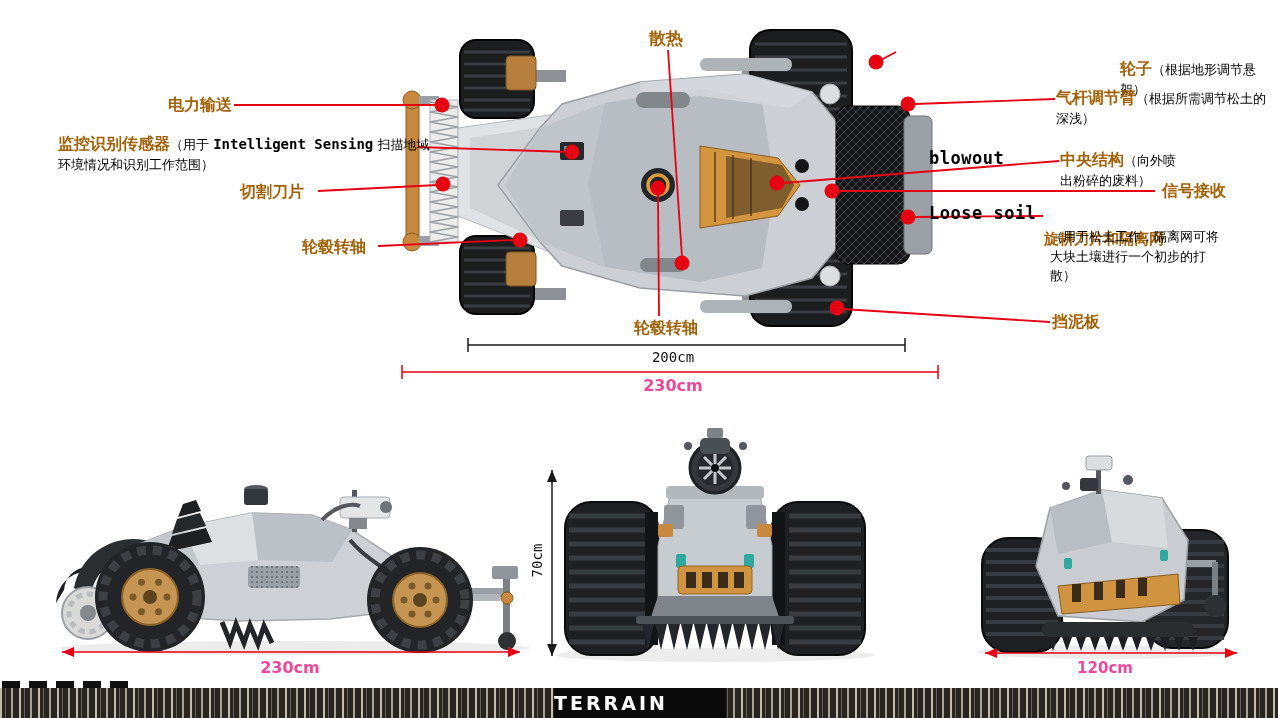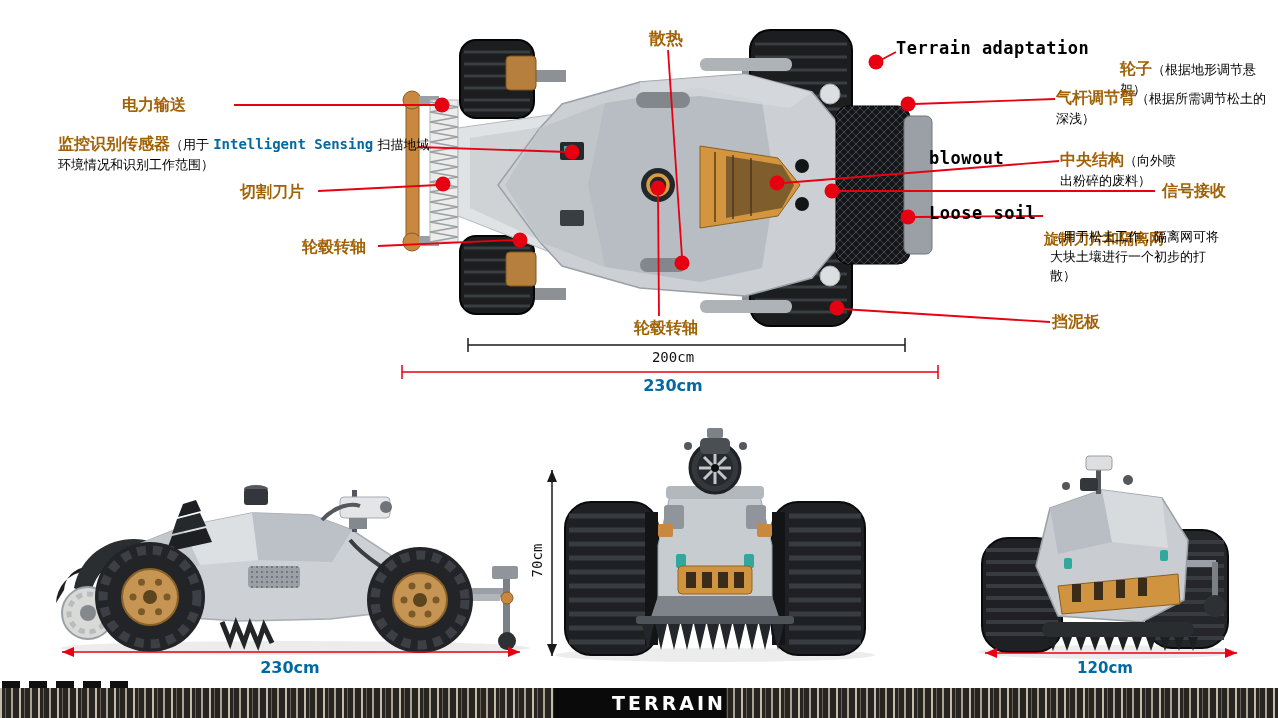--- a/index.html
+++ b/index.html
@@ -4,38 +4,38 @@
 <style>
   html,body{margin:0;padding:0;background:#fff;}
   .page{position:relative;width:1278px;height:718px;background:#fff;overflow:hidden;
         font-family:"DejaVu Sans",sans-serif;}
   svg.art{position:absolute;left:0;top:0;z-index:1;}
   .ann{position:absolute;z-index:3;line-height:1.22;}
   .red{color:#a16207;font-weight:700;font-size:16px;}
   .red.sm{font-size:15px;}
   .note{color:#000;font-weight:400;font-size:13px;}
   .en{font-family:"DejaVu Sans Mono",monospace;font-weight:700;color:#000;font-size:17px;letter-spacing:.5px;}
-  .en-inline{font-family:"DejaVu Sans Mono",monospace;font-weight:700;color:#0369a1;font-size:14px;}
+  .en-inline{font-family:"DejaVu Sans Mono",monospace;font-weight:700;color:#000000;font-size:14px;}
   .ta-r{text-align:right;}
   .ta-c{text-align:center;}
-  .dim-red{color:#0369a1;font-weight:700;font-size:16px;}
+  .dim-red{color:#ec4899;font-weight:700;font-size:16px;}
   .dim-black{color:#111;font-size:14px;font-family:"DejaVu Sans Mono",monospace;}
   .dim-vert{transform:rotate(-90deg);transform-origin:center;}
   .desc{position:absolute;left:8px;top:278px;width:200px;z-index:3;
         font-size:11.2px;line-height:1.45;color:#000;text-align:justify;}
   .mini-pattern{position:absolute;left:2px;top:681px;width:130px;height:9px;z-index:3;
         background:repeating-linear-gradient(90deg,#101010 0 18px,transparent 18px 27px);}
   .footer-bar{position:absolute;left:0;top:688px;width:1278px;height:30px;z-index:3;
         background-color:#282420;
         background-image:repeating-linear-gradient(90deg,
           rgba(223,214,198,.85) 0 2px, transparent 2px 5px,
           rgba(223,214,198,.35) 5px 6px, transparent 6px 11px,
           rgba(223,214,198,.7) 11px 13px, transparent 13px 19px);}
   .footer-title-box{position:absolute;left:554px;top:0;width:172px;height:30px;background:#0a0a0a;
-        display:flex;align-items:center;justify-content:flex-end;}
+        display:flex;align-items:center;justify-content:flex-start;}
   .footer-title{color:#fff;font-weight:700;font-size:19px;letter-spacing:3px;
         font-family:"DejaVu Sans",sans-serif;}
 </style>
 </head>
 <body>
 
 <div class="page">
 
   <svg class="art" width="1278" height="718" viewBox="0 0 1278 718">
     <defs>
@@ -429,21 +429,21 @@
       </g>
 
       <g stroke="#e60012" stroke-width="1.5" fill="#e60012">
         <line x1="985" y1="653" x2="1237" y2="653"></line>
         <polygon points="985,653 997,648 997,658" stroke="none"></polygon>
         <polygon points="1237,653 1225,648 1225,658" stroke="none"></polygon>
       </g>
     </g>
   </svg>
 
-  <div class="ann ta-r" style="left:92px;top:95px;width:124px;text-align:center;">
+  <div class="ann ta-r" style="left:108px;top:95px;width:124px;">
     <span class="red">电力输送</span>
   </div>
 
   <div class="ann" style="left:58px;top:134px;width:372px;">
     <span class="red">监控识别传感器</span><span class="note">（用于 </span><span class="en-inline">Intelligent Sensing</span><span class="note"> 扫描地域环境情况和识别工作范围）</span>
   </div>
 
   <div class="ann" style="left:240px;top:182px;">
     <span class="red">切割刀片</span>
   </div>
@@ -453,23 +453,20 @@
   </div>
 
   <div class="ann ta-c" style="left:636px;top:28px;width:60px;">
     <span class="red" style="font-size:17px;">散热</span>
   </div>
 
   <div class="ann ta-c" style="left:624px;top:318px;width:84px;">
     <span class="red">轮毂转轴</span>
   </div>
 
-  <div class="ann" style="left:896px;top:38px;width:210px;">
-    <span class="en">Terrain adaptation</span>
-  </div>
 
   <div class="ann" style="left:1120px;top:26px;width:152px;margin-top:33px;">
     <span class="red">轮子</span><span class="note">（根据地形调节悬架）</span>
   </div>
 
   <div class="ann" style="left:1056px;top:88px;width:218px;">
     <span class="red">气杆调节臂</span><span class="note">（根据所需调节松土的深浅）</span>
   </div>
 
   <div class="ann" style="left:929px;top:148px;">

